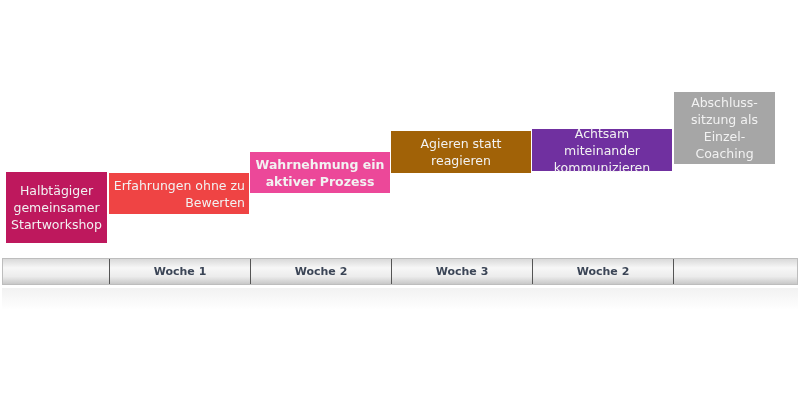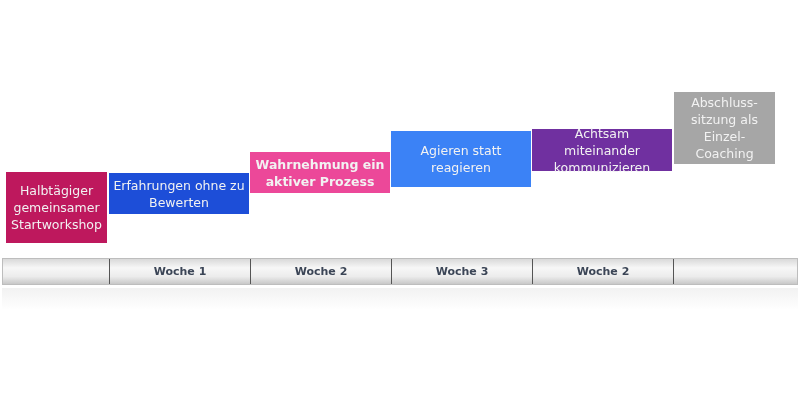--- a/index.html
+++ b/index.html
@@ -16,27 +16,27 @@
   .cell:last-child { border-right:none; }
   .reflect { position:absolute; left:2px; top:288px; width:796px; height:22px;
              background:linear-gradient(to bottom,#ececec 0%,#ffffff 100%); opacity:0.7; }
 </style>
 </head>
 <body>
 
 <div class="box" style="left:6px;top:172px;width:101px;height:71px;background:#be185d;">
   <span>Halbtägiger gemeinsamer Startworkshop</span>
 </div>
-<div class="box" style="left:109px;top:173px;width:140px;height:41px;background:#1d4ed8;">
+<div class="box" style="left:109px;top:173px;width:140px;height:41px;background:#ef4444;text-align:right;">
   <span>Erfahrungen ohne zu Bewerten</span>
 </div>
 <div class="box" style="left:250px;top:152px;width:140px;height:41px;background:#ec4899;font-weight:bold;">
   <span>Wahrnehmung ein aktiver Prozess</span>
 </div>
-<div class="box" style="left:391px;top:131px;width:140px;height:56px;background:#3b82f6;">
+<div class="box" style="left:391px;top:131px;width:140px;height:42px;background:#a16207;">
   <span style="padding:0 20px;">Agieren statt reagieren</span>
 </div>
 <div class="box" style="left:532px;top:113px;width:140px;height:42px;background:#7030a0;margin-top:16px;">
   <span>Achtsam miteinander kommunizieren</span>
 </div>
 <div class="box" style="left:674px;top:92px;width:101px;height:72px;background:#a6a6a6;">
   <span style="padding:0 10px;">Abschluss-sitzung als Einzel-Coaching</span>
 </div>
 
 <div class="bar">

